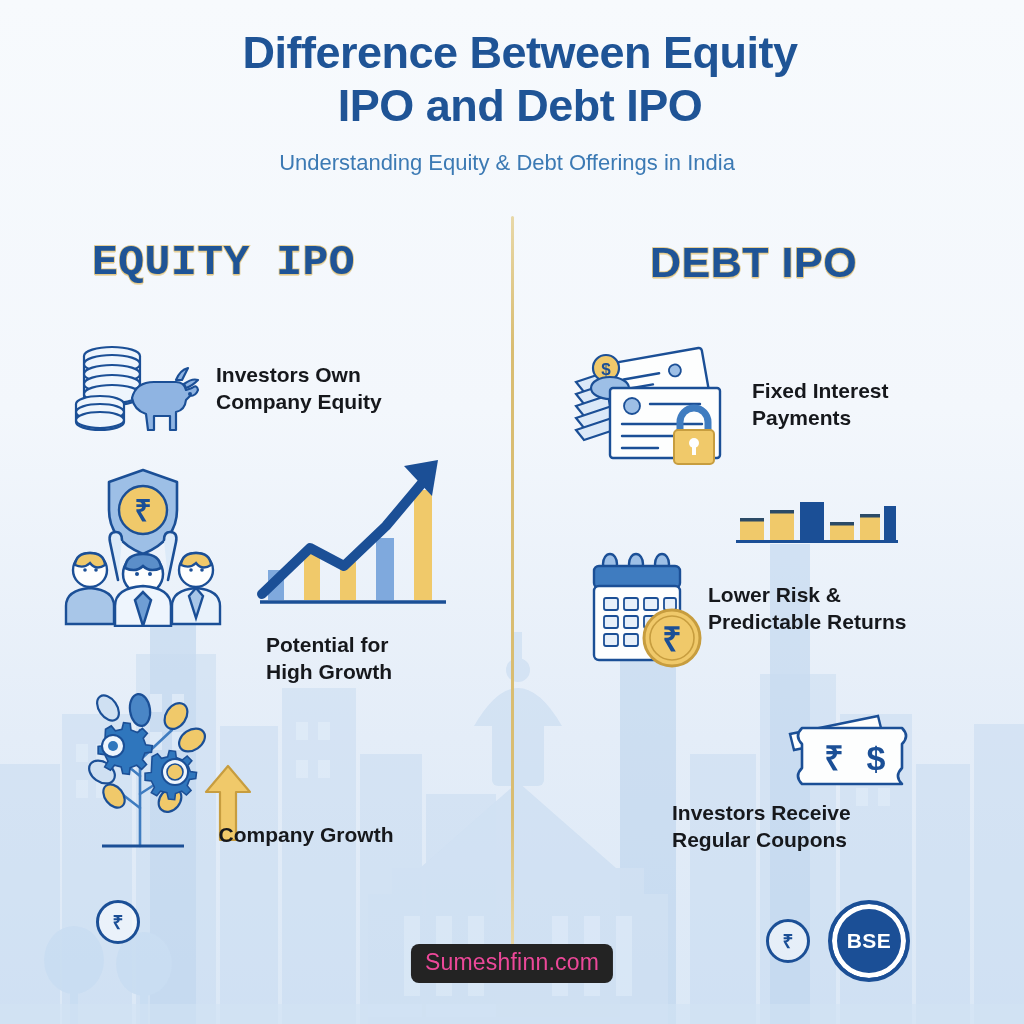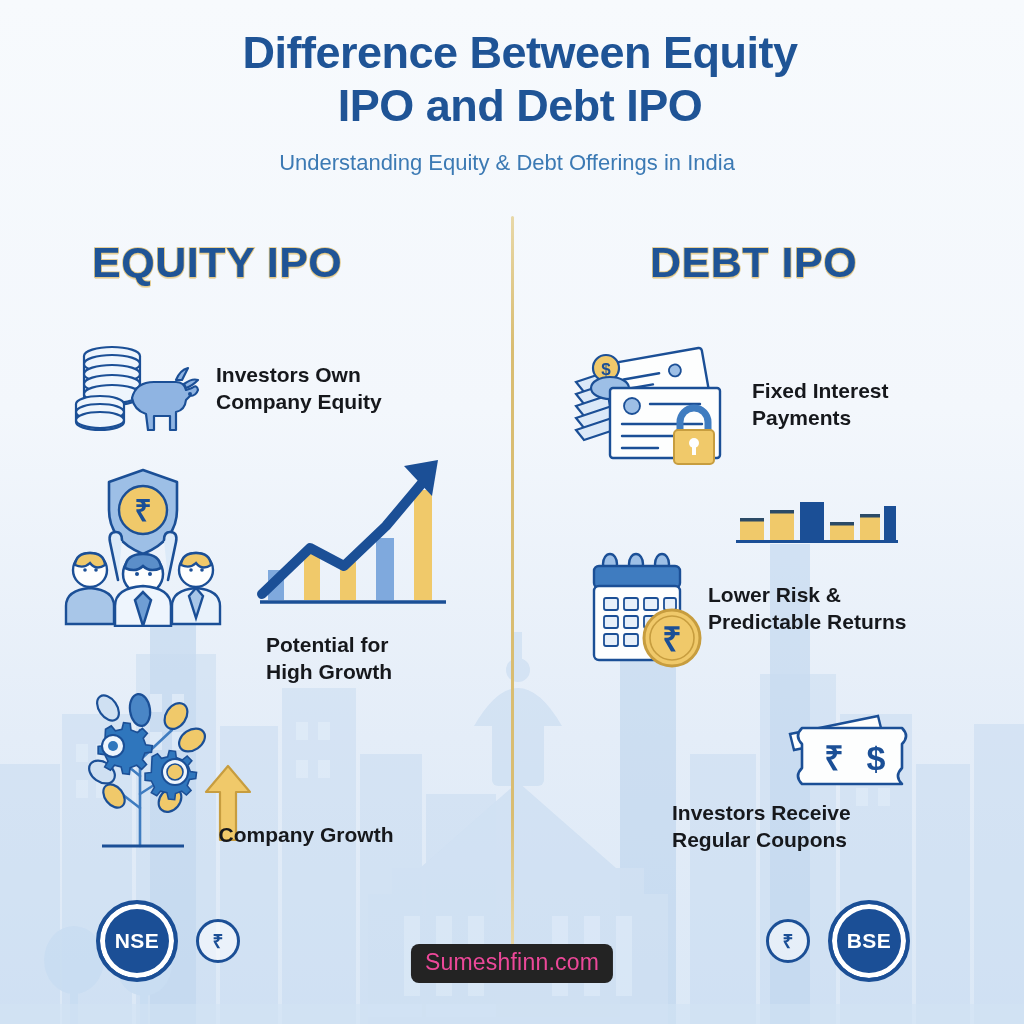--- a/index.html
+++ b/index.html
@@ -36,21 +36,21 @@
   }
 
   
   .col-head{
     position:absolute;font-size:43px;font-weight:bold;letter-spacing:.5px;
     color:#1f5496;
     -webkit-text-stroke:1.6px #e2c57e;
     paint-order:stroke fill;
     text-shadow:0 2px 0 rgba(226,197,126,.55);
   }
-  .col-head.left{left:92px;top:238px;}
+  .col-head.left{left:92px;top:238px;font-family:Liberation Mono, monospace;}
   .col-head.right{left:650px;top:238px;}
 
   
   .feat{position:absolute;}
   .feat .label{
     font-size:21px;font-weight:bold;color:#16181c;line-height:1.28;
   }
   .icon{position:absolute;}
 
   .badge-row{position:absolute;display:flex;align-items:center;gap:18px;}
@@ -396,21 +396,20 @@
     </svg>
   </div>
   <div class="feat" style="left:672px;top:800px;width:300px;">
     <div class="label">
       <span>Investors Receive</span><br>
       <span>Regular Coupons</span>
     </div>
   </div>
 
   <div class="badge-row" style="left:96px;top:900px;">
-    <div class="exch">NSE</div>
     <div class="rupee-badge">₹</div>
   </div>
 
   <div class="badge-row" style="left:766px;top:900px;">
     <div class="rupee-badge">₹</div>
     <div class="exch">BSE</div>
   </div>
 
   <div class="watermark">Sumeshfinn.com</div>
 

